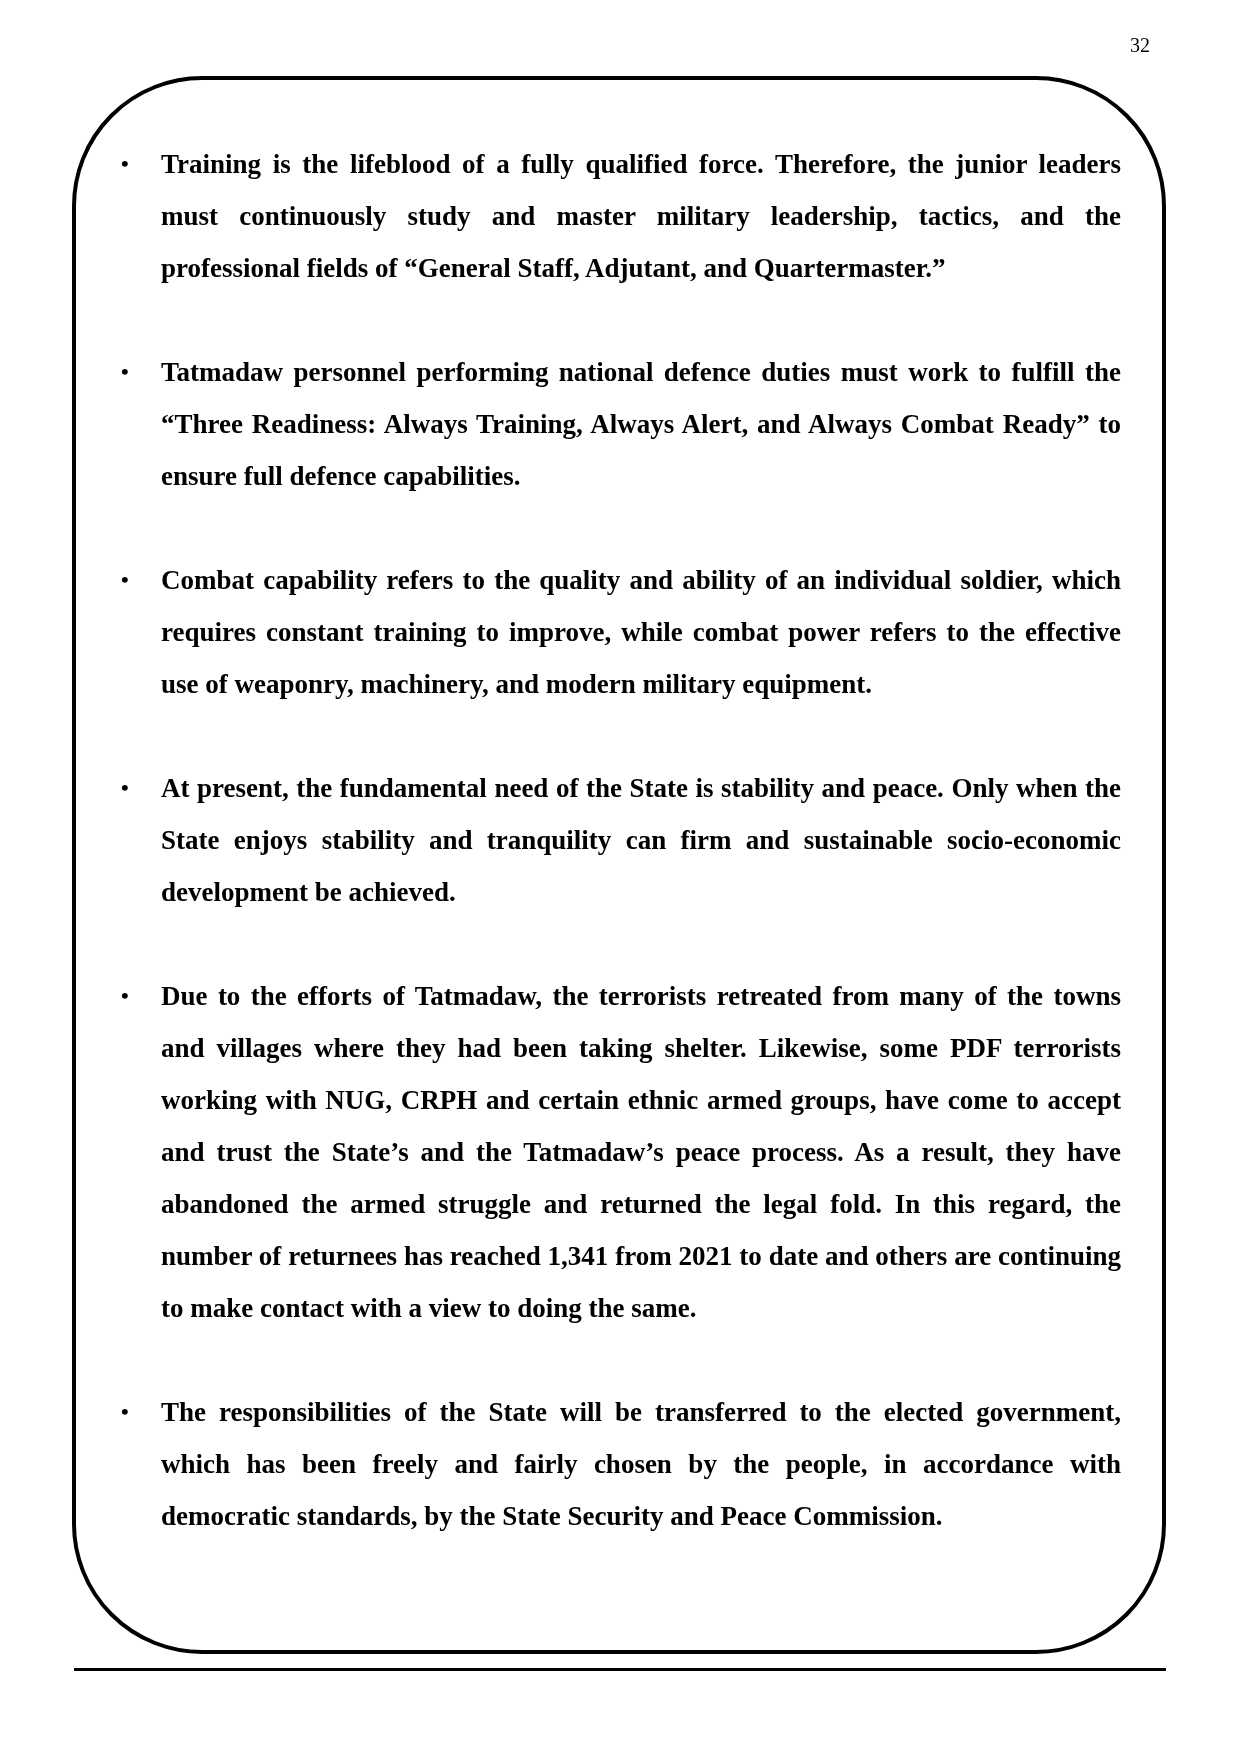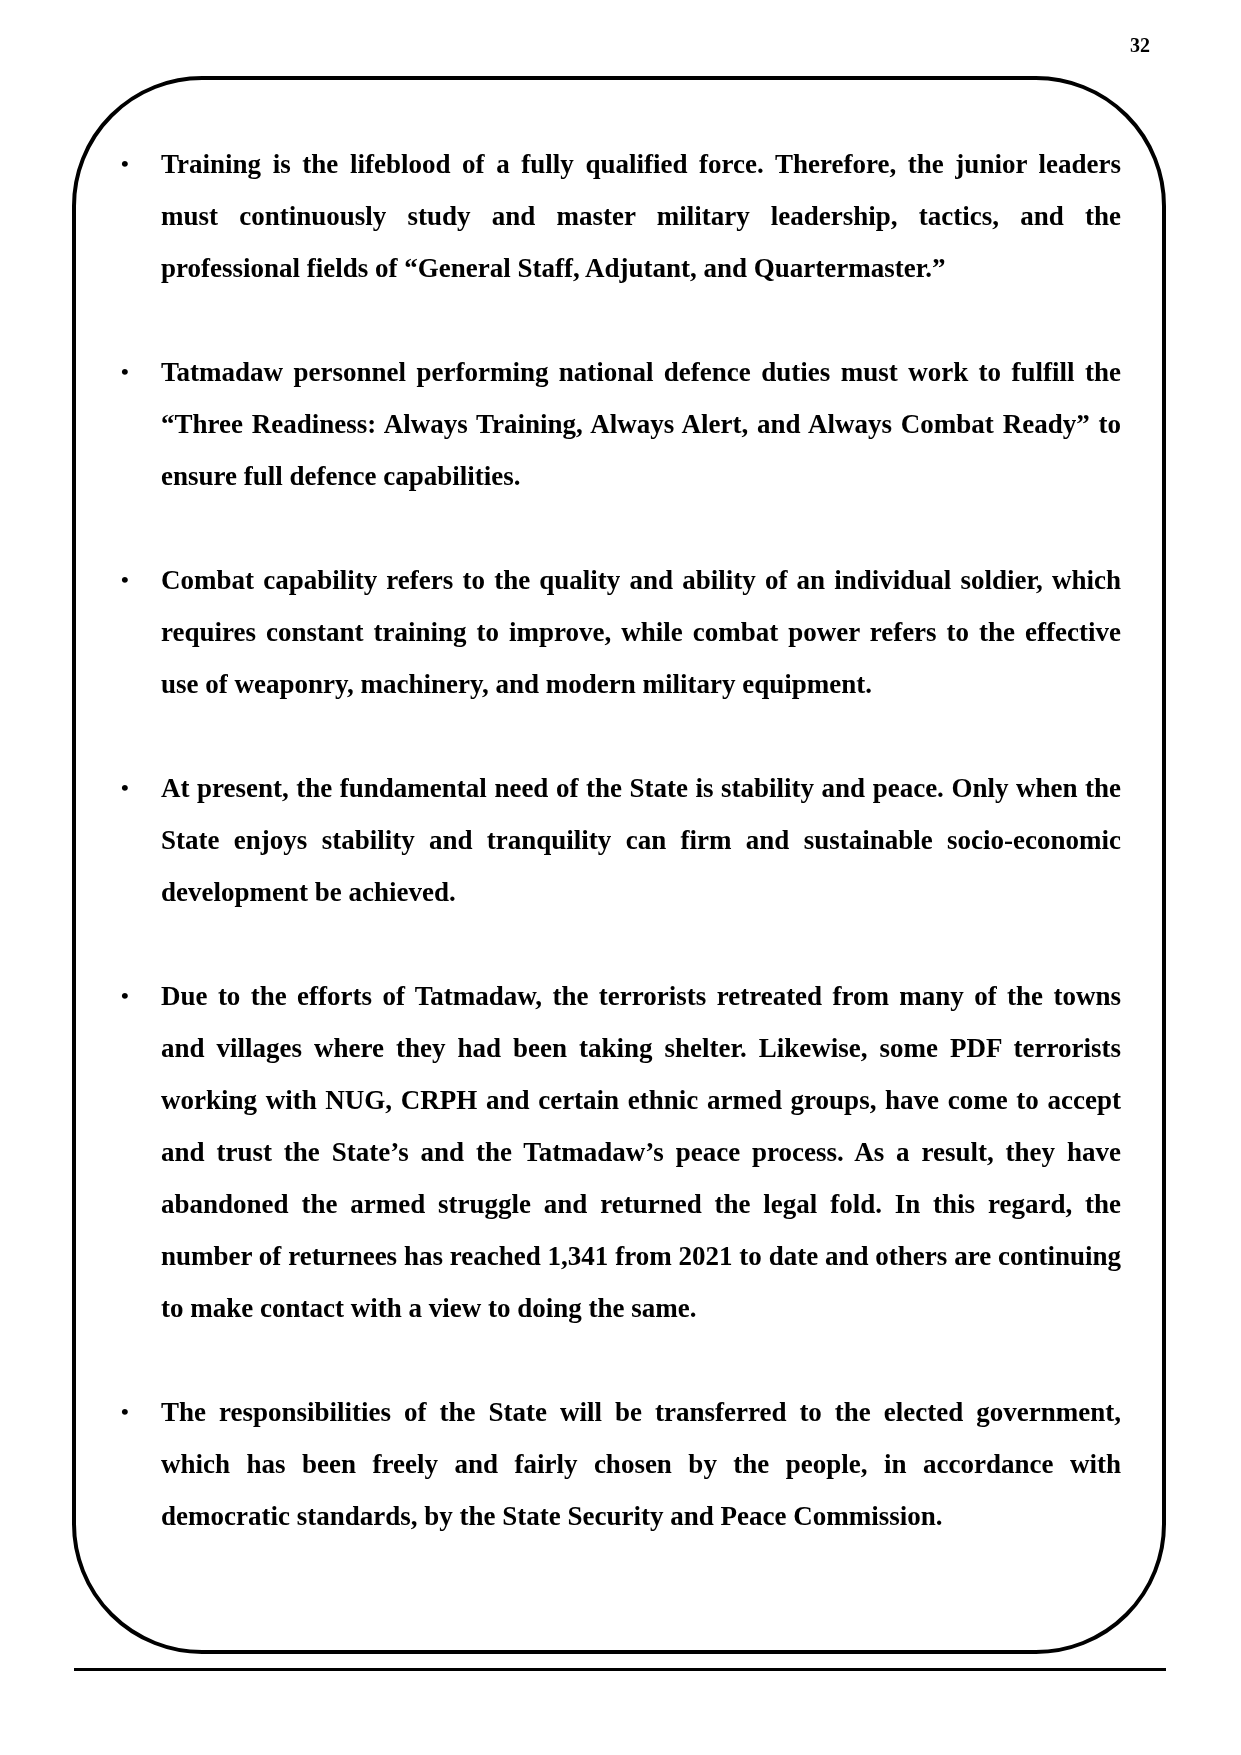--- a/index.html
+++ b/index.html
@@ -2,21 +2,21 @@
 <html><head>
   <meta charset="utf-8">
   <style>
     html, body { margin: 0; padding: 0; background: #ffffff; }
     body {
       width: 1241px; height: 1755px; position: relative; overflow: hidden;
       font-family: "Liberation Serif", "DejaVu Serif", serif; color: #000;
     }
     .page-number {
       position: absolute; top: 34px; left: 1130px;
-      font-size: 20px; font-weight: bold;
+      font-size: 20px; font-weight: normal;
     }
     .frame {
       position: absolute; left: 72px; top: 76px; width: 1094px; height: 1578px;
       border: 4px solid #000; border-radius: 130px; box-sizing: border-box;
     }
     .bullets {
       position: absolute; left: 118px; top: 138px; width: 1003px;
       margin: 0; padding: 0; list-style: none;
     }
     .bullet {

